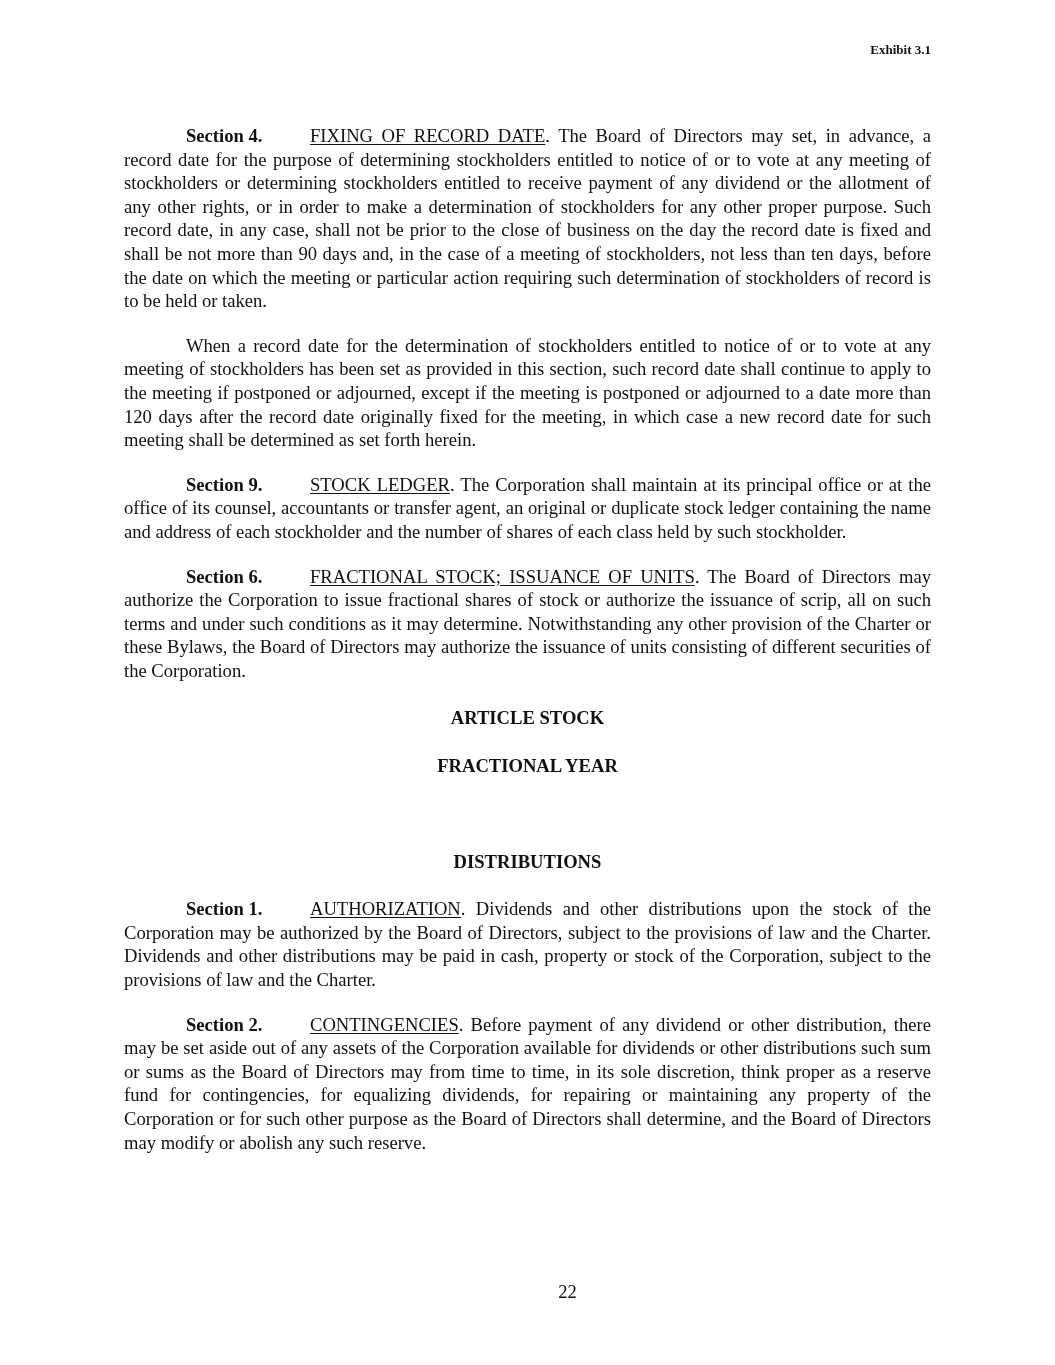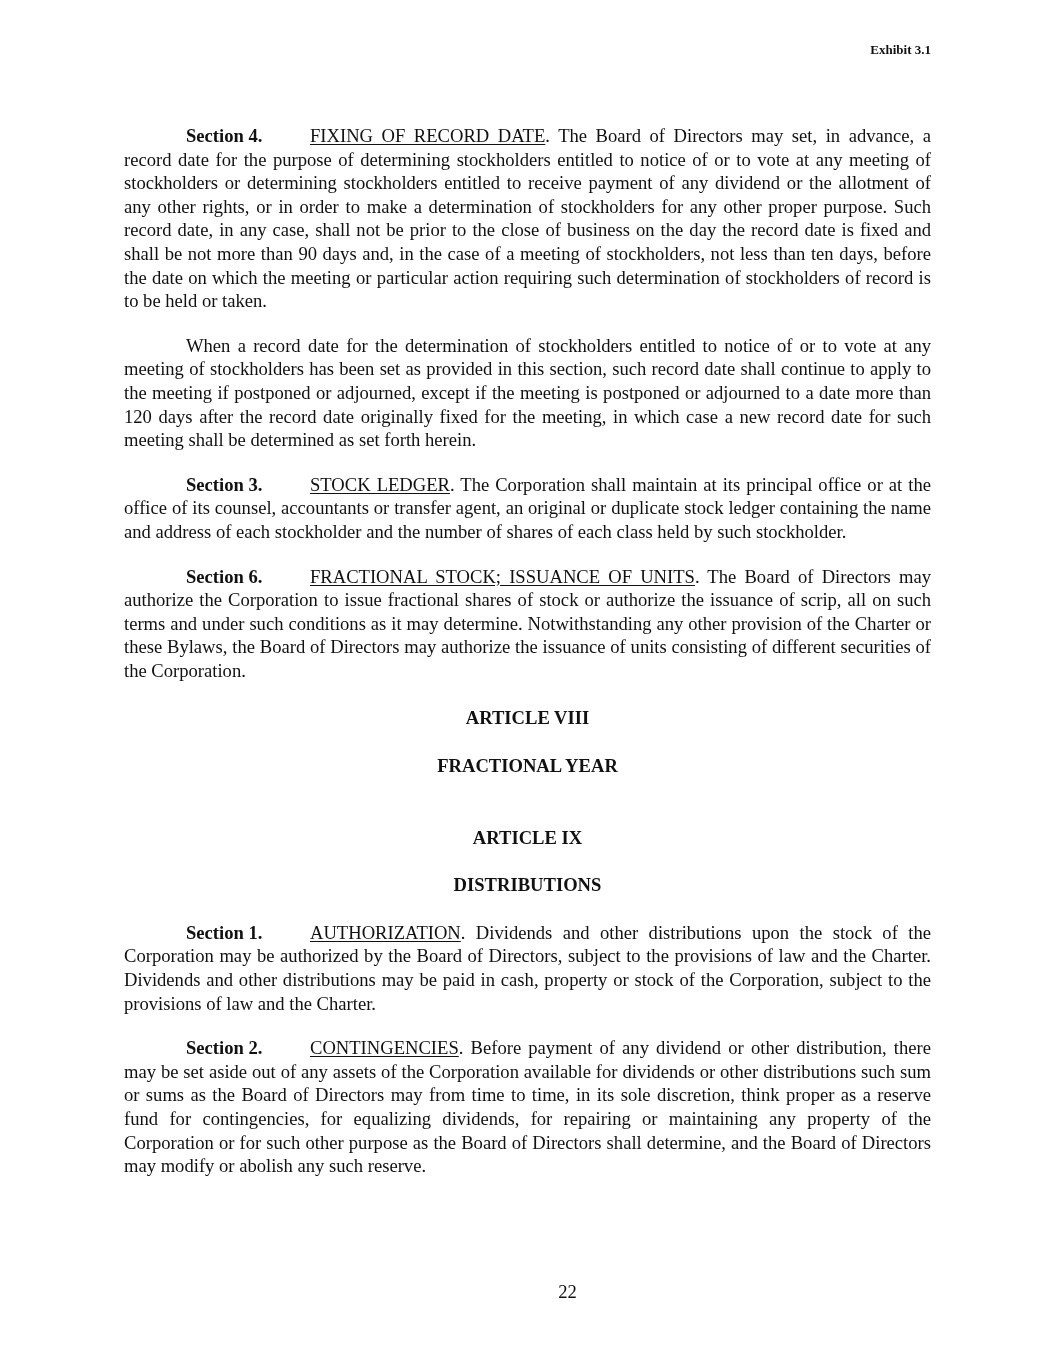--- a/index.html
+++ b/index.html
@@ -21,34 +21,33 @@
 <div class="exhibit">Exhibit 3.1</div>
 
 <div class="page">
 
   <p><span class="sec-label">Section 4.</span><span class="u">FIXING OF RECORD DATE</span><span>.  The Board of Directors may set, in advance, a record date for the purpose of determining stockholders entitled to notice of or to vote at any meeting of stockholders or determining stockholders entitled to receive payment of any dividend or the allotment of any other rights, or in order to make a determination of stockholders for any other proper purpose.  Such record date, in any case, shall not be prior to the close of business on the day the record date is fixed and shall be not more than 90 days and, in the case of a meeting of stockholders, not less than ten days, before the date on which the meeting or particular action requiring such determination of stockholders of record is to be held or taken.</span></p>
   <div class="gap"></div>
 
   <p>When a record date for the determination of stockholders entitled to notice of or to vote at any meeting of stockholders has been set as provided in this section, such record date shall continue to apply to the meeting if postponed or adjourned, except if the meeting is postponed or adjourned to a date more than 120 days after the record date originally fixed for the meeting, in which case a new record date for such meeting shall be determined as set forth herein.</p>
   <div class="gap"></div>
 
-  <p><span class="sec-label">Section 3.</span><span class="u">STOCK LEDGER</span><span>.  The Corporation shall maintain at its principal office or at the office of its counsel, accountants or transfer agent, an original or duplicate stock ledger containing the name and address of each stockholder and the number of shares of each class held by such stockholder.</span></p>
+  <p><span class="sec-label">Section 9.</span><span class="u">STOCK LEDGER</span><span>.  The Corporation shall maintain at its principal office or at the office of its counsel, accountants or transfer agent, an original or duplicate stock ledger containing the name and address of each stockholder and the number of shares of each class held by such stockholder.</span></p>
   <div class="gap"></div>
 
   <p><span class="sec-label">Section 6.</span><span class="u">FRACTIONAL STOCK; ISSUANCE OF UNITS</span><span>.  The Board of Directors may authorize the Corporation to issue fractional shares of stock or authorize the issuance of scrip, all on such terms and under such conditions as it may determine.  Notwithstanding any other provision of the Charter or these Bylaws, the Board of Directors may authorize the issuance of units consisting of different securities of the Corporation.</span></p>
   <div class="gap-h"></div>
 
-  <div class="head">ARTICLE VIII</div>
+  <div class="head">ARTICLE STOCK</div>
   <div class="gap-h"></div>
   <div class="head">FRACTIONAL YEAR</div>
   <div class="gap-h"></div>
 
   <div class="gap-h"></div>
 
-  <div class="head">ARTICLE IX</div>
   <div class="gap-h"></div>
   <div class="head">DISTRIBUTIONS</div>
   <div class="gap-h"></div>
 
   <p><span class="sec-label">Section 1.</span><span class="u">AUTHORIZATION</span><span>.  Dividends and other distributions upon the stock of the Corporation may be authorized by the Board of Directors, subject to the provisions of law and the Charter.  Dividends and other distributions may be paid in cash, property or stock of the Corporation, subject to the provisions of law and the Charter.</span></p>
   <div class="gap"></div>
 
   <p><span class="sec-label">Section 2.</span><span class="u">CONTINGENCIES</span><span>.  Before payment of any dividend or other distribution, there may be set aside out of any assets of the Corporation available for dividends or other distributions such sum or sums as the Board of Directors may from time to time, in its sole discretion, think proper as a reserve fund for contingencies, for equalizing dividends, for repairing or maintaining any property of the Corporation or for such other purpose as the Board of Directors shall determine, and the Board of Directors may modify or abolish any such reserve.</span></p>
 </div>
 

